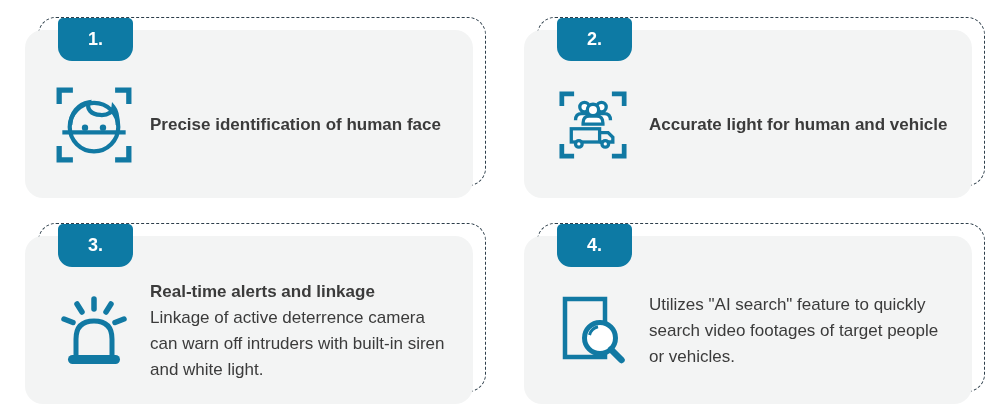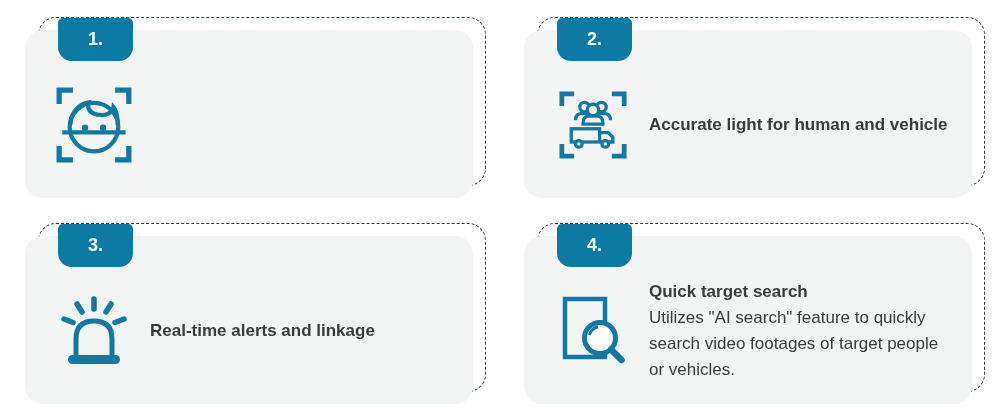--- a/index.html
+++ b/index.html
@@ -106,20 +106,21 @@
             <path class="icon-stroke" stroke-width="5" d="M69 56 V69 H56"></path>
             <path class="icon-stroke" stroke-width="5" d="M16 69 H3 V56"></path>
             <circle class="icon-stroke" stroke-width="4" cx="36" cy="38" r="23"></circle>
             <path class="icon-stroke" stroke-width="4" d="M13.5 36 C14 25 21 16 31 14.5 C29 21 33 26 42 26.5 C50 27 54 23 54.5 19 C58 23 58.5 30 58.5 36"></path>
             <line class="icon-stroke" stroke-width="4" x1="6" y1="43" x2="66" y2="43"></line>
             <circle class="icon-fill" cx="27.5" cy="38.5" r="3"></circle>
             <circle class="icon-fill" cx="44.5" cy="38.5" r="3"></circle>
           </svg>
         </div>
         <div class="text">
+          <div class="title">Precise identification of human face</div>
         </div>
       </div>
     </div>
     <div class="badge">1.</div>
   </div>
 
   <div class="cell">
     <div class="dashed"></div>
     <div class="card">
       <div class="content">
@@ -161,40 +162,40 @@
               <line x1="36" y1="4" x2="36" y2="14"></line>
               <line x1="19" y1="9" x2="24" y2="17"></line>
               <line x1="53" y1="9" x2="48" y2="17"></line>
               <line x1="6" y1="24" x2="15" y2="27.5"></line>
               <line x1="66" y1="24" x2="57" y2="27.5"></line>
             </g>
           </svg>
         </div>
         <div class="text">
           <div class="title">Real-time alerts and linkage</div>
+          <div class="desc">Linkage of active deterrence camera can warn off intruders with built-in siren and white light.</div>
         </div>
       </div>
     </div>
     <div class="badge">3.</div>
   </div>
 
   <div class="cell">
     <div class="dashed"></div>
     <div class="card">
       <div class="content">
         <div class="iconbox">
           <svg width="72" height="72" viewBox="0 0 72 72">
             <rect class="icon-stroke" stroke-width="4.5" x="8" y="4" width="40" height="58"></rect>
             <circle class="icon-wfill" stroke-width="5" cx="43" cy="43" r="15.5"></circle>
             <path class="icon-stroke" stroke-width="3" d="M32.5 40 A11.5 11.5 0 0 1 41 31.8"></path>
             <line x1="54" y1="54.5" x2="64.5" y2="65" stroke="#1179a3" stroke-width="6.5" stroke-linecap="round"></line>
           </svg>
         </div>
         <div class="text">
-          <div class="title">Quick target search</div>
           <div class="desc">Utilizes "AI search" feature to quickly search video footages of target people or vehicles.</div>
         </div>
       </div>
     </div>
     <div class="badge">4.</div>
   </div>
 
 </div>
 
 </body></html>

